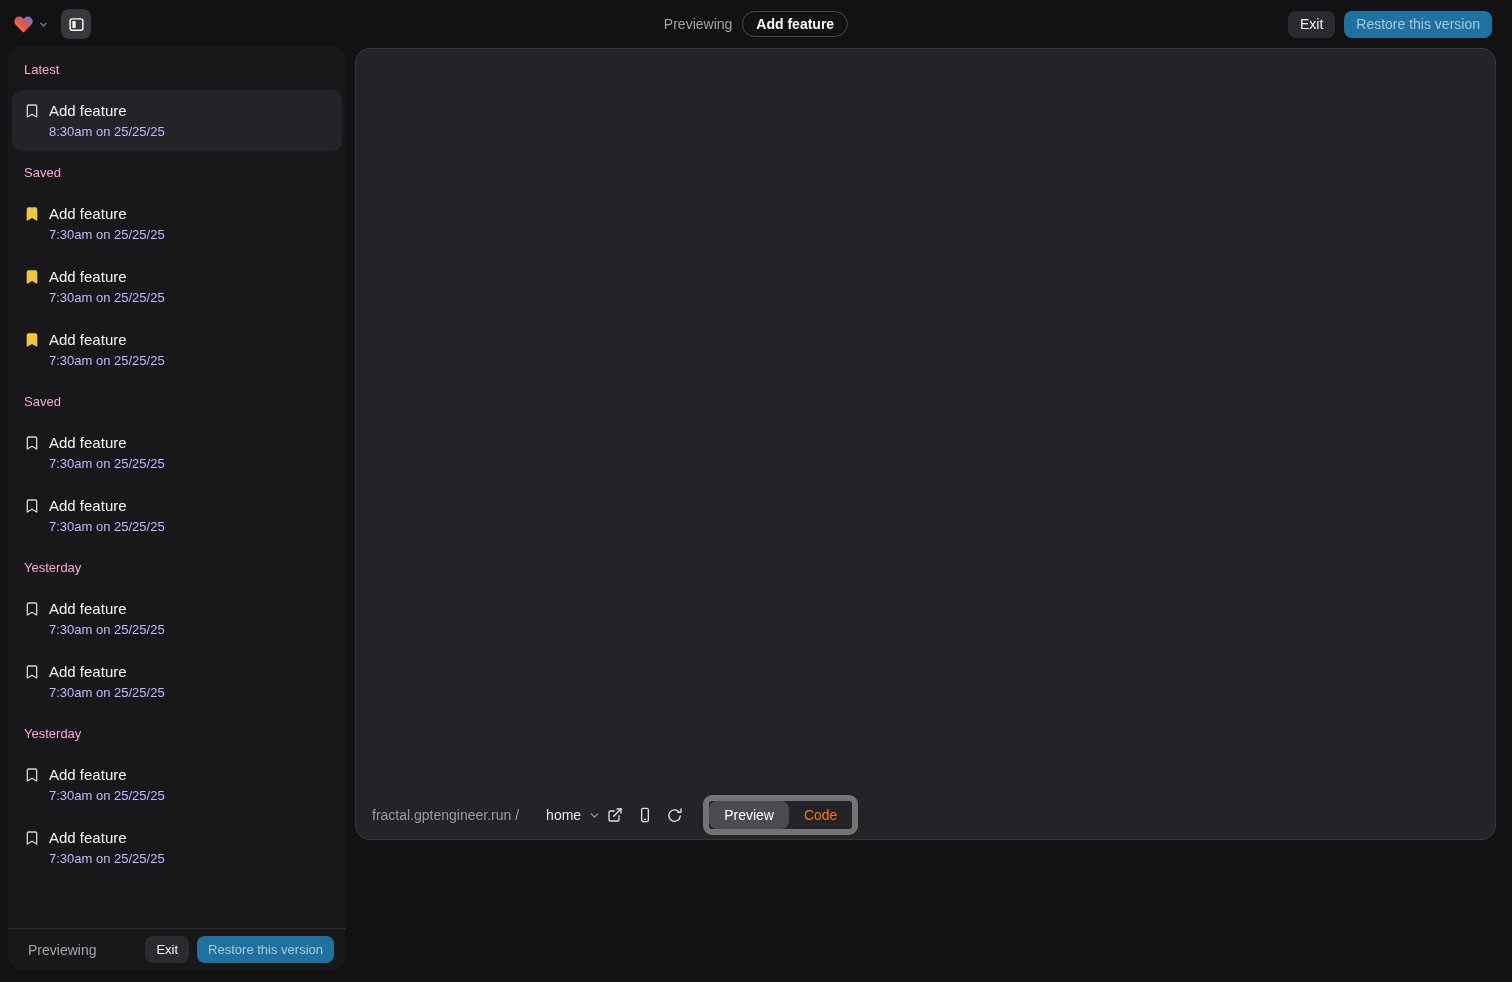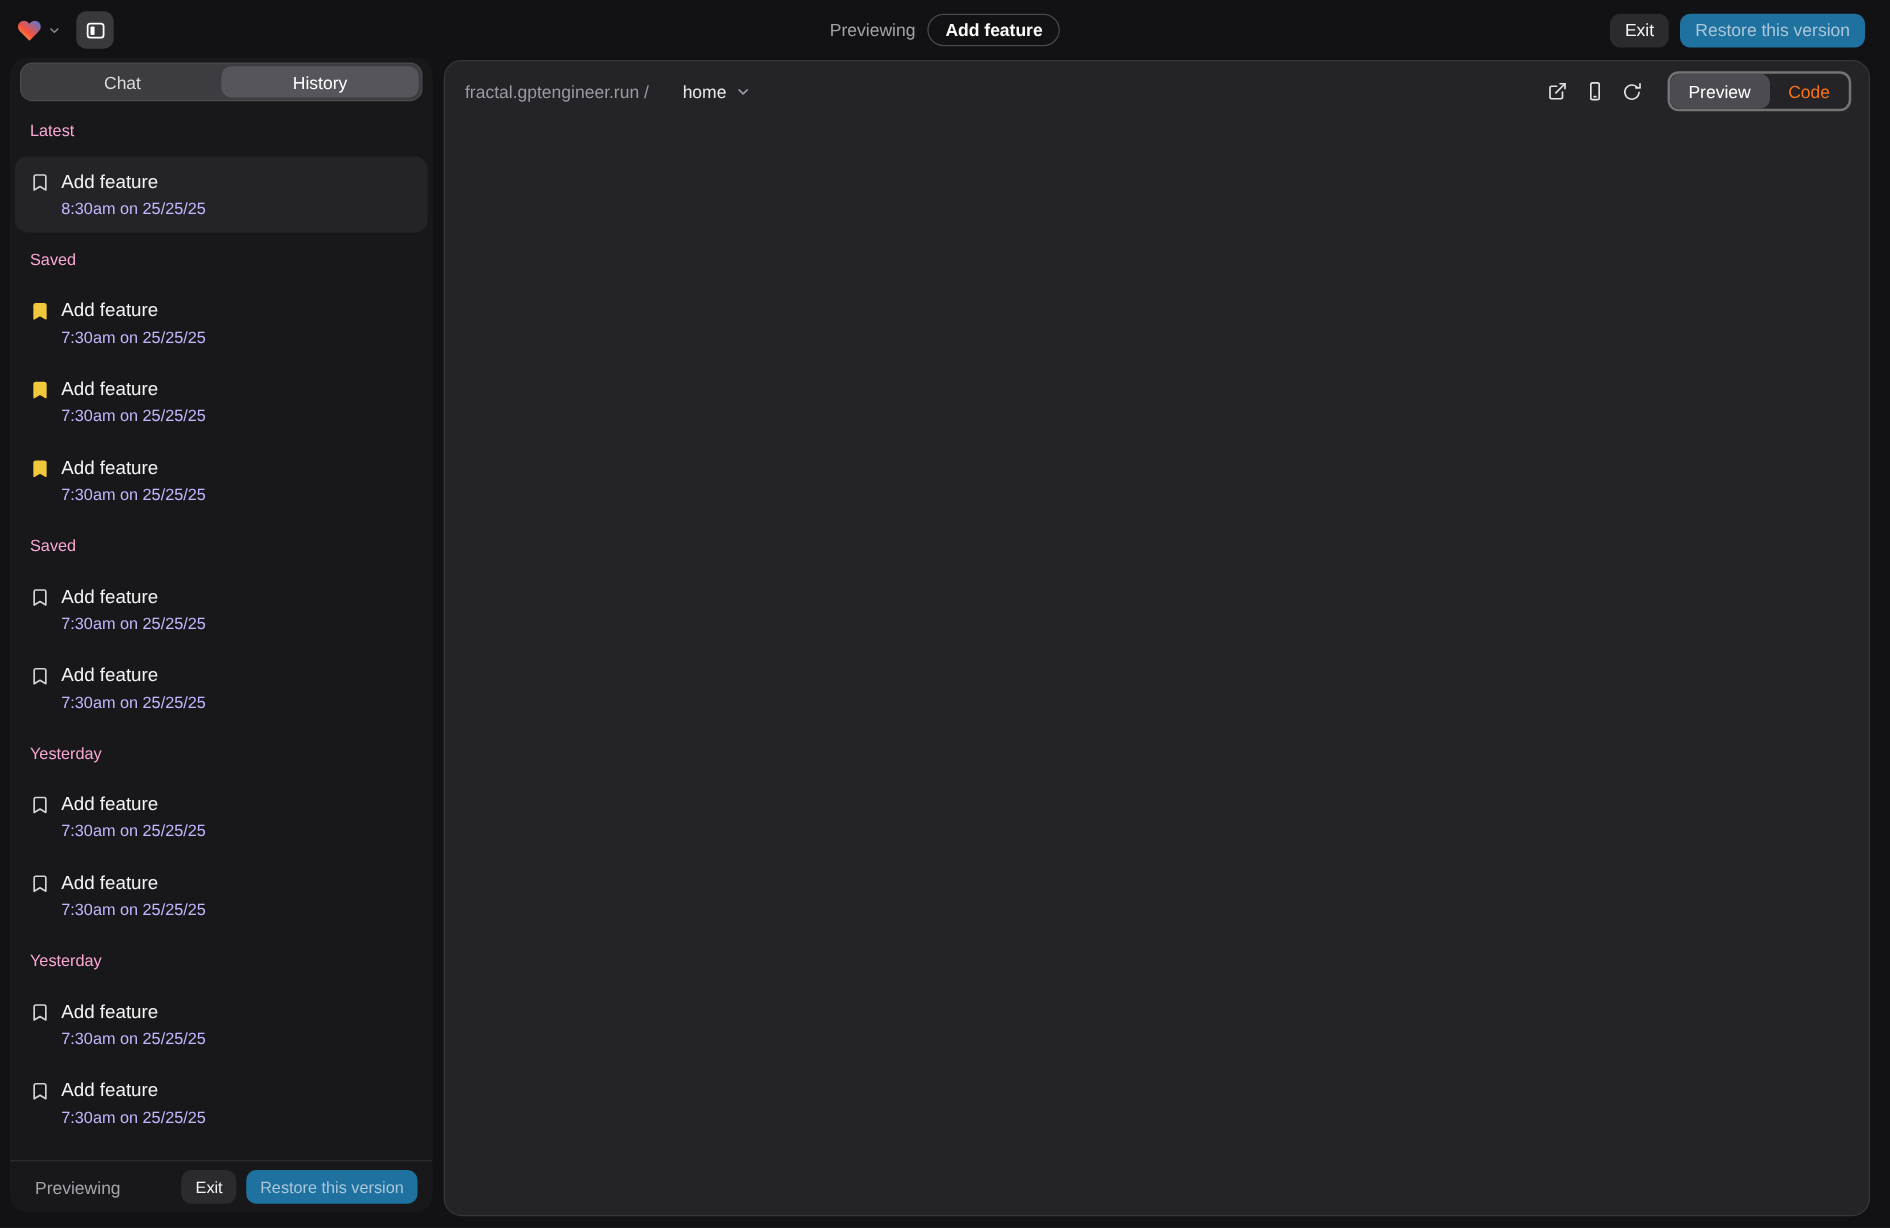--- a/index.html
+++ b/index.html
@@ -83,37 +83,37 @@
 
   .sidebar-footer {
     flex: none; height: 42px; border-top: 1px solid #2c2c30;
     display: flex; align-items: center; gap: 8px; padding: 0 12px 0 20px;
     background: #18181b;
   }
   .footer-status { font-size: 14px; color: #a3a3aa; margin-right: auto; }
 
   
   .preview-panel {
-    position: absolute; left: 355px; top: 48px; width: 1141px; height: 925px;
+    position: absolute; left: 355px; top: 48px; width: 1141px; height: 792px;
     background: #242428; border: 1px solid #35353a; border-radius: 14px;
-    display: flex; flex-direction: column;
+    display: flex; flex-direction: row; align-items: flex-end;
   }
   .preview-header { flex: none; height: 48px; display: flex; align-items: center; padding: 0 14px 0 16px; }
   .url-group { display: flex; align-items: center; gap: 7px; background: none; border: none; padding: 0; font-size: 14px; }
   .url-prefix { color: #9a9aa1; }
   .url-page { color: #e8e8ea; font-weight: 500; margin-left: 20px; }
   .url-chevron { color: #9a9aa1; display: flex; }
   .header-actions { margin-left: auto; display: flex; align-items: center; gap: 2px; }
   .icon-btn {
     width: 28px; height: 28px; background: transparent; border: none;
     display: flex; align-items: center; justify-content: center; color: #e2e2e5;
   }
   .view-toggle {
     margin-left: 12px; display: flex;
-    border: 2px solid #737373; border-radius: 9px;
+    border: 6px solid #737373; border-radius: 9px;
   }
   .view-seg {
     border: none; background: transparent; border-radius: 8px;
     font-size: 14px; padding: 6px 15px; color: #f97316;
   }
   .view-seg.active { background: #4b4b51; color: #ffffff; font-weight: 500; }
   .preview-body { flex: 1; }
 </style>
 </head>
 <body>
@@ -154,24 +154,20 @@
     <span class="version-badge">Add feature</span>
   </div>
 
   <div class="topbar-right">
     <button class="btn btn-dark">Exit</button>
     <button class="btn btn-accent">Restore this version</button>
   </div>
 </header>
 
 <aside class="sidebar">
-  <div class="tabs">
-    <button class="tab">Chat</button>
-    <button class="tab active">History</button>
-  </div>
 
   <div class="history-list">
   <div class="section">
     <div class="section-label">Latest</div>
     <div>
   <div class="history-item selected">
     <span class="bookmark-icon">
       <svg viewBox="0 0 24 24" fill="none" stroke="currentColor" stroke-width="2" stroke-linecap="round" stroke-linejoin="round">
                 <path d="M19 21l-7-4.2L5 21V5a2 2 0 0 1 2-2h10a2 2 0 0 1 2 2z"></path>
               </svg>

